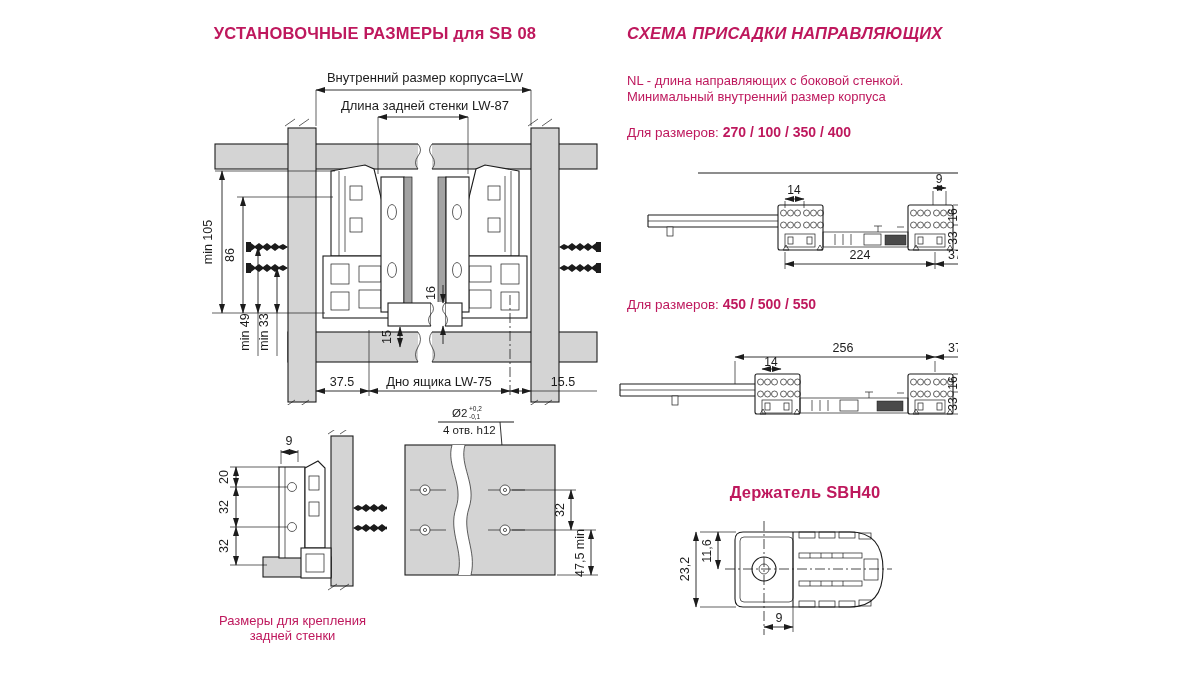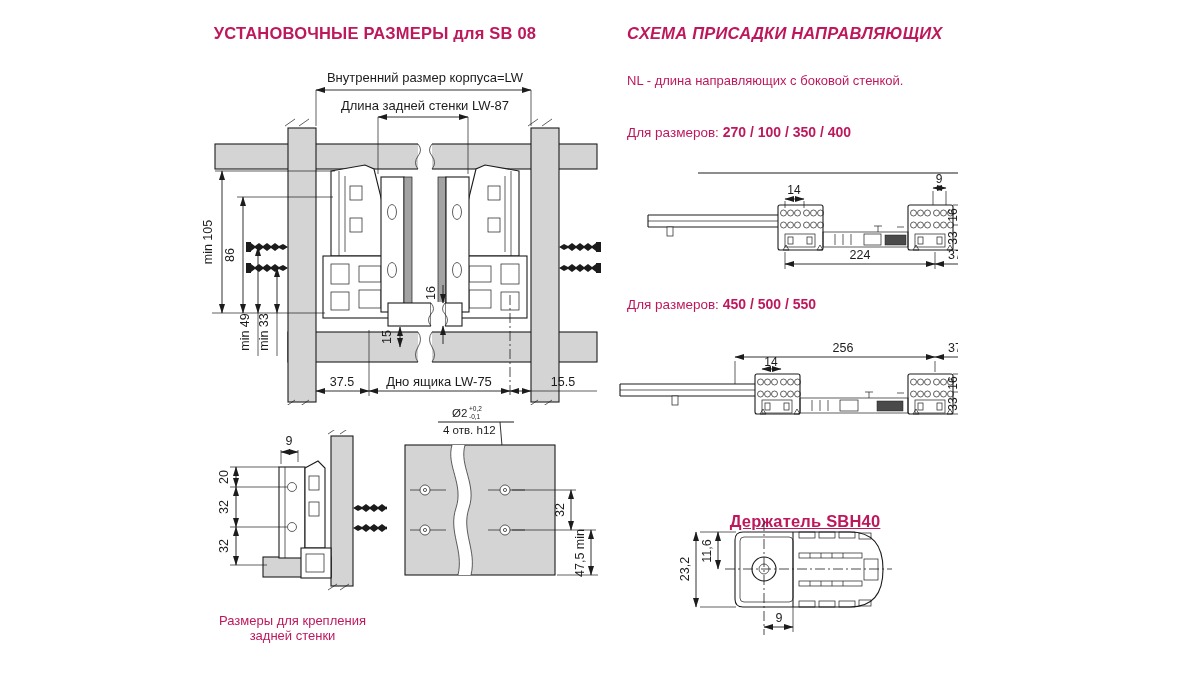--- a/index.html
+++ b/index.html
@@ -35,34 +35,35 @@
 <body>
 
 <div id="stage">
 
   <div class="abs title ctr" style="left:175px;top:24px;width:400px;">УСТАНОВОЧНЫЕ РАЗМЕРЫ для SB 08</div>
 
   <div class="abs title" style="left:627px;top:24px;width:400px;font-style:italic;">СХЕМА ПРИСАДКИ НАПРАВЛЯЮЩИХ</div>
 
   <div class="abs note" style="left:627px;top:52px;width:330px;margin-top:21px;">
     <div>NL - длина направляющих с боковой стенкой.</div>
+    <div>Минимальный внутренний размер корпуса</div>
   </div>
 
   <div class="abs sizes" style="left:627px;top:124px;">
     <span>Для размеров:</span>
     <b>270 / 100 / 350 / 400</b>
   </div>
 
 
   <div class="abs sizes" style="left:627px;top:296px;">
     <span>Для размеров:</span>
     <b>450 / 500 / 550</b>
   </div>
 
-  <div class="abs title ctr" style="left:690px;top:512px;width:230px;text-decoration:underline;">Держатель SBH40</div>
+  <div class="abs title ctr" style="left:690px;top:483px;width:230px;">Держатель SBH40</div>
 
   <div class="abs cap" style="left:195px;top:613px;width:195px;">
     <div>Размеры  для крепления</div>
     <div>задней стенки</div>
   </div>
 
 
   <svg class="abs" style="left:185px;top:60px;" width="420" height="345" viewBox="0 0 420 345">
     <defs>
       <marker id="mA" markerWidth="11" markerHeight="8" refX="9" refY="3" orient="auto-start-reverse" markerUnits="userSpaceOnUse">

